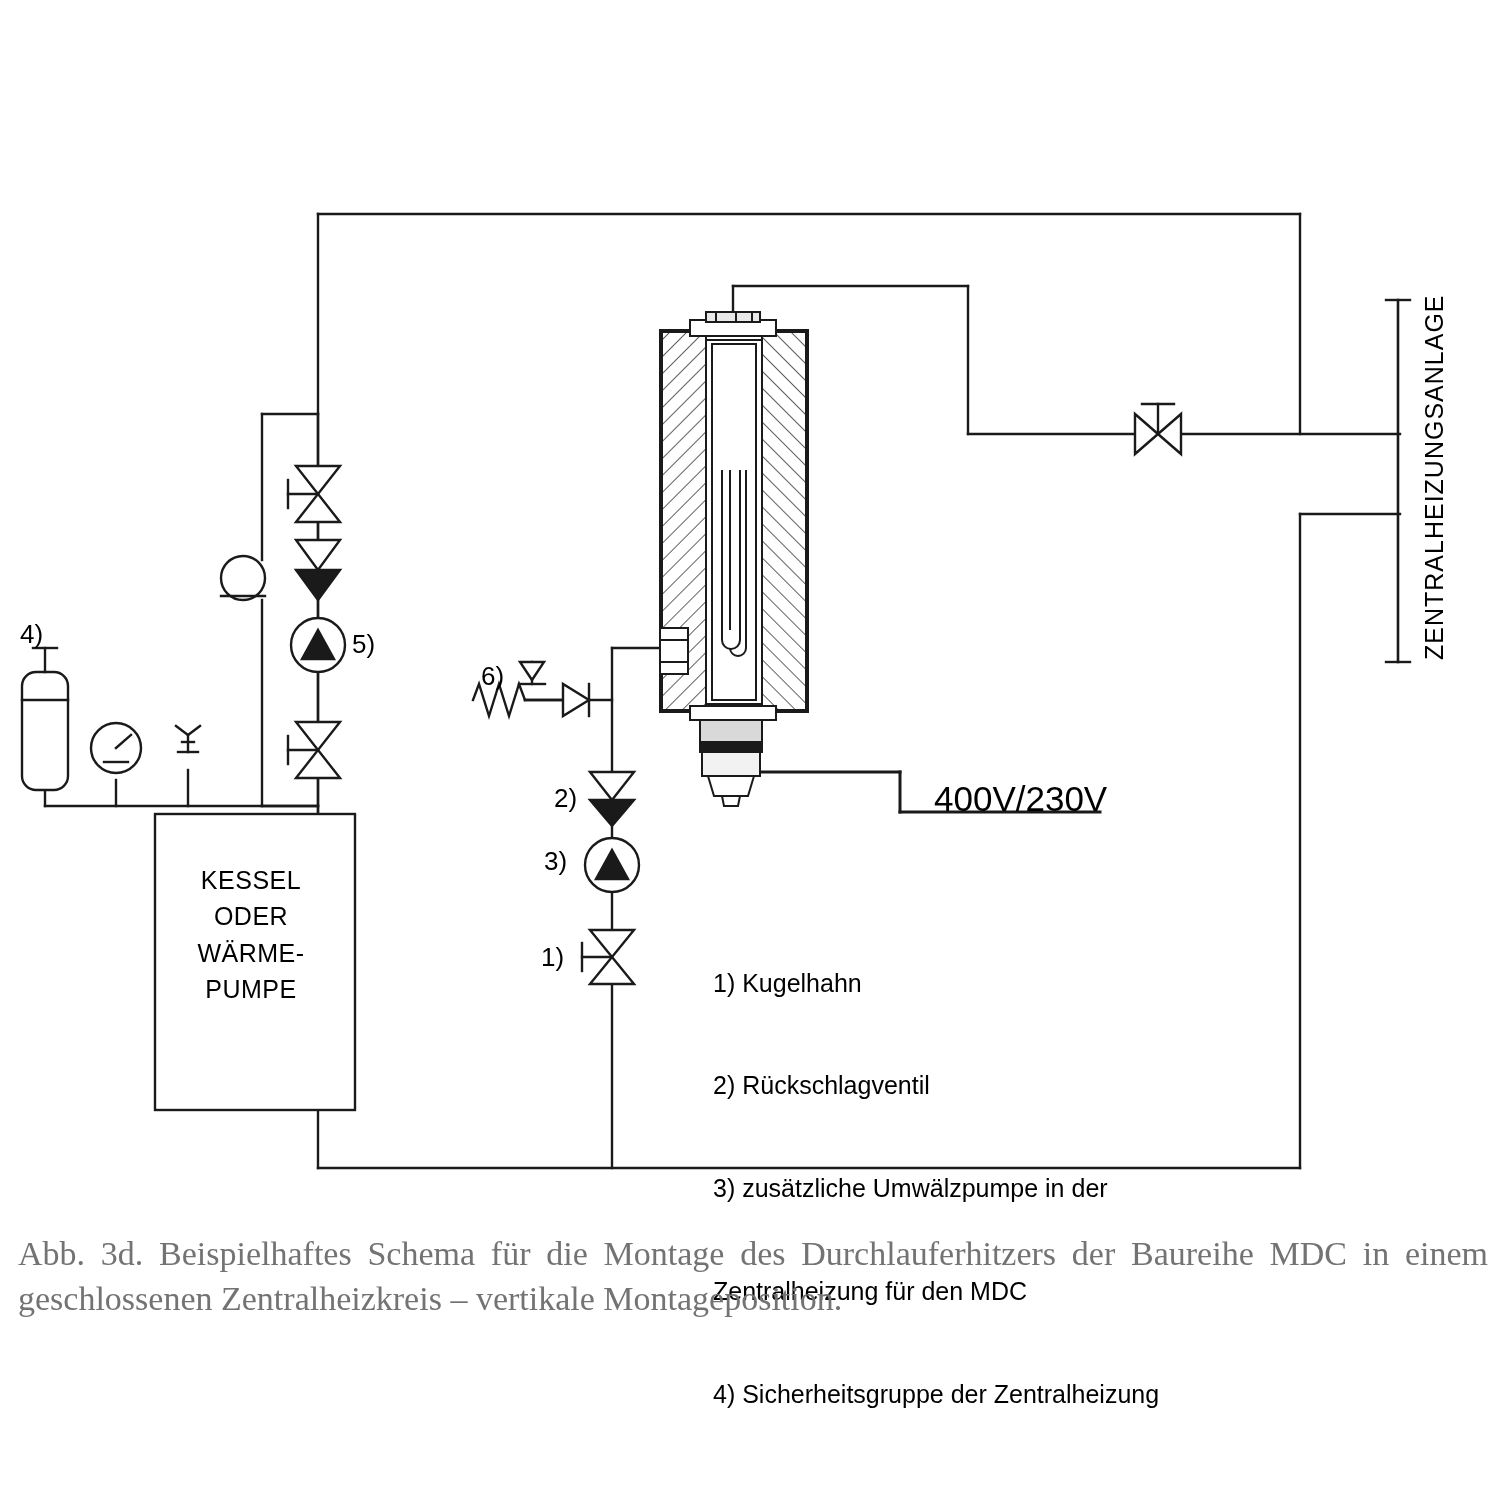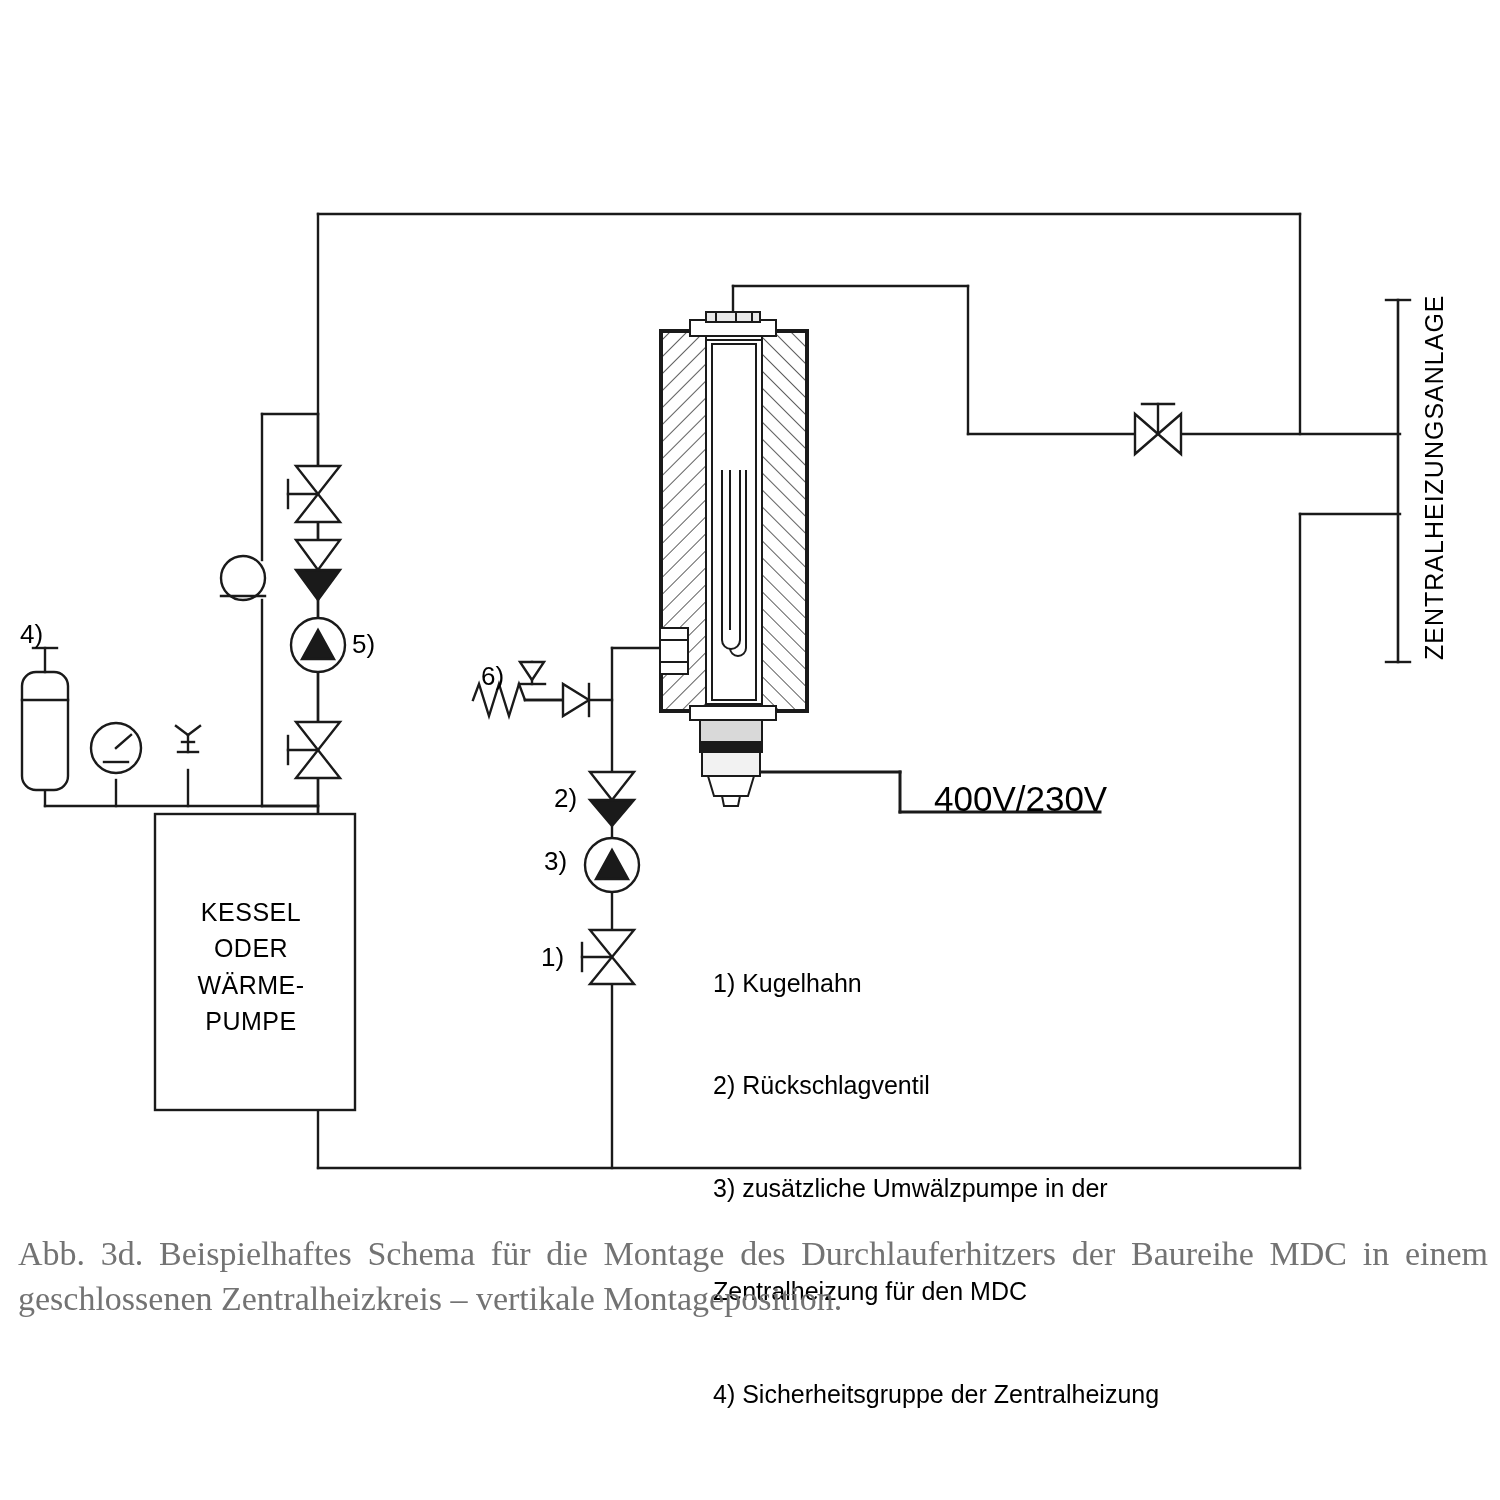--- a/index.html
+++ b/index.html
@@ -251,21 +251,21 @@
     </g>
   </svg>
 
   <div class="lbl num" style="left:20px; top:618px;">4)</div>
   <div class="lbl num" style="left:352px; top:628px;">5)</div>
   <div class="lbl num" style="left:481px; top:660px;">6)</div>
   <div class="lbl num" style="left:554px; top:782px;">2)</div>
   <div class="lbl num" style="left:544px; top:845px;">3)</div>
   <div class="lbl num" style="left:541px; top:941px;">1)</div>
 
-  <div class="lbl boiler" style="left:155px; top:862px; width:192px;margin-top:32px;">KESSEL
+  <div class="lbl boiler" style="left:155px; top:862px; width:192px;">KESSEL
 ODER
 WÄRME-
 PUMPE</div>
 
   <div class="lbl vertical" style="left:1418px; top:320px; height:340px;">ZENTRALHEIZUNGSANLAGE</div>
 
   <div class="lbl" style="left:934px; top:777px; font-size:35px;">400V/230V</div>
 
   <div class="legend">
     <div>1) Kugelhahn</div>

